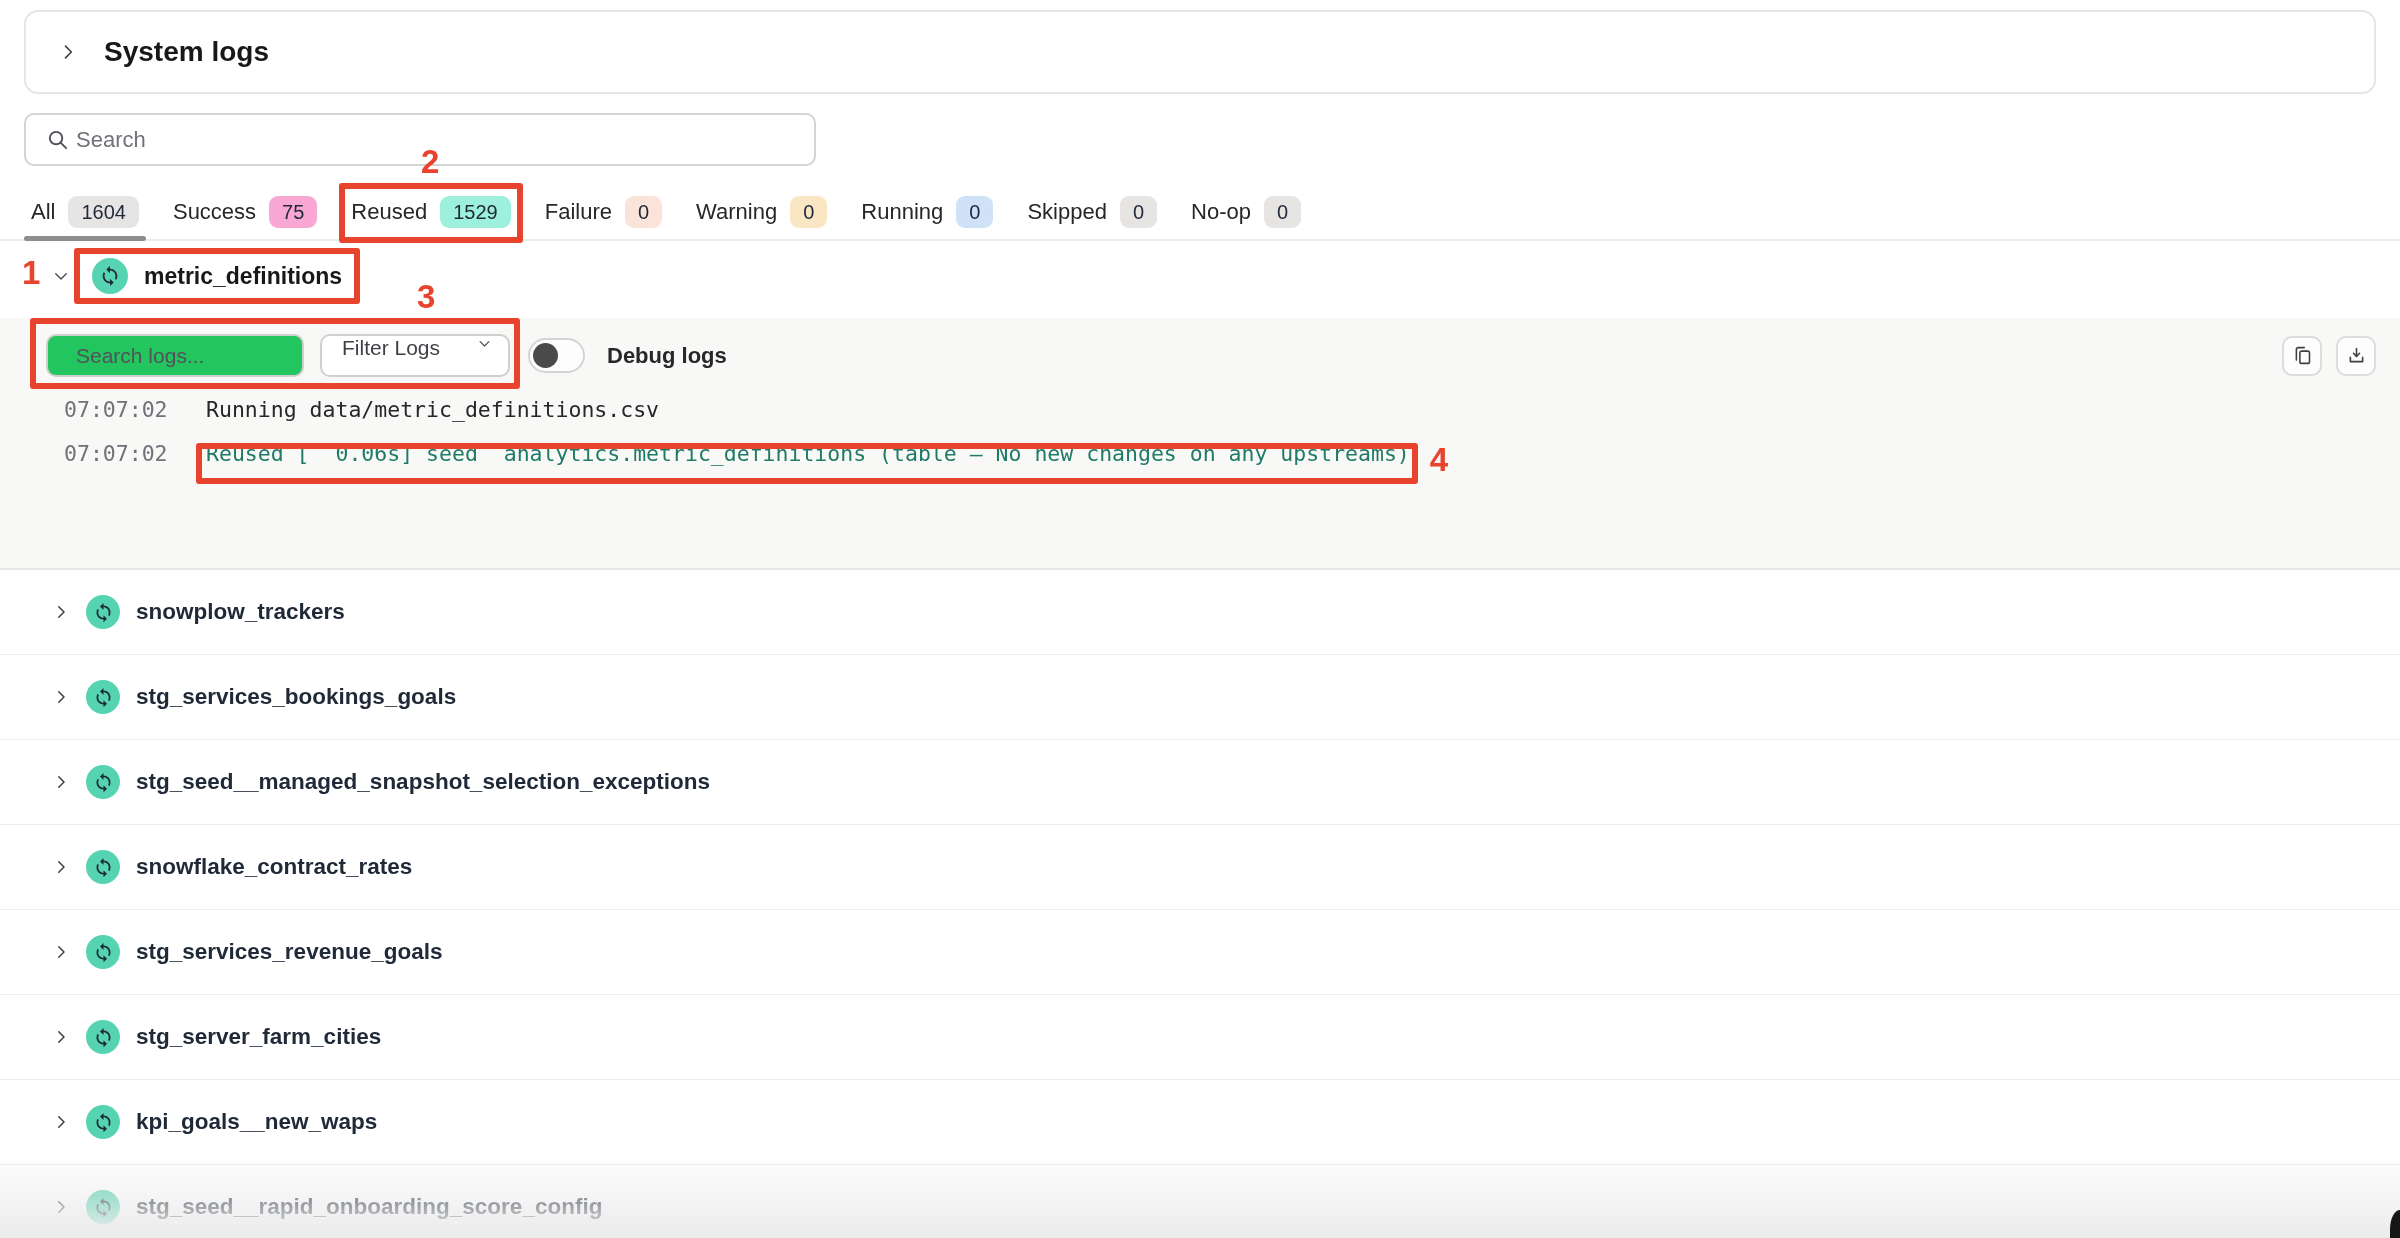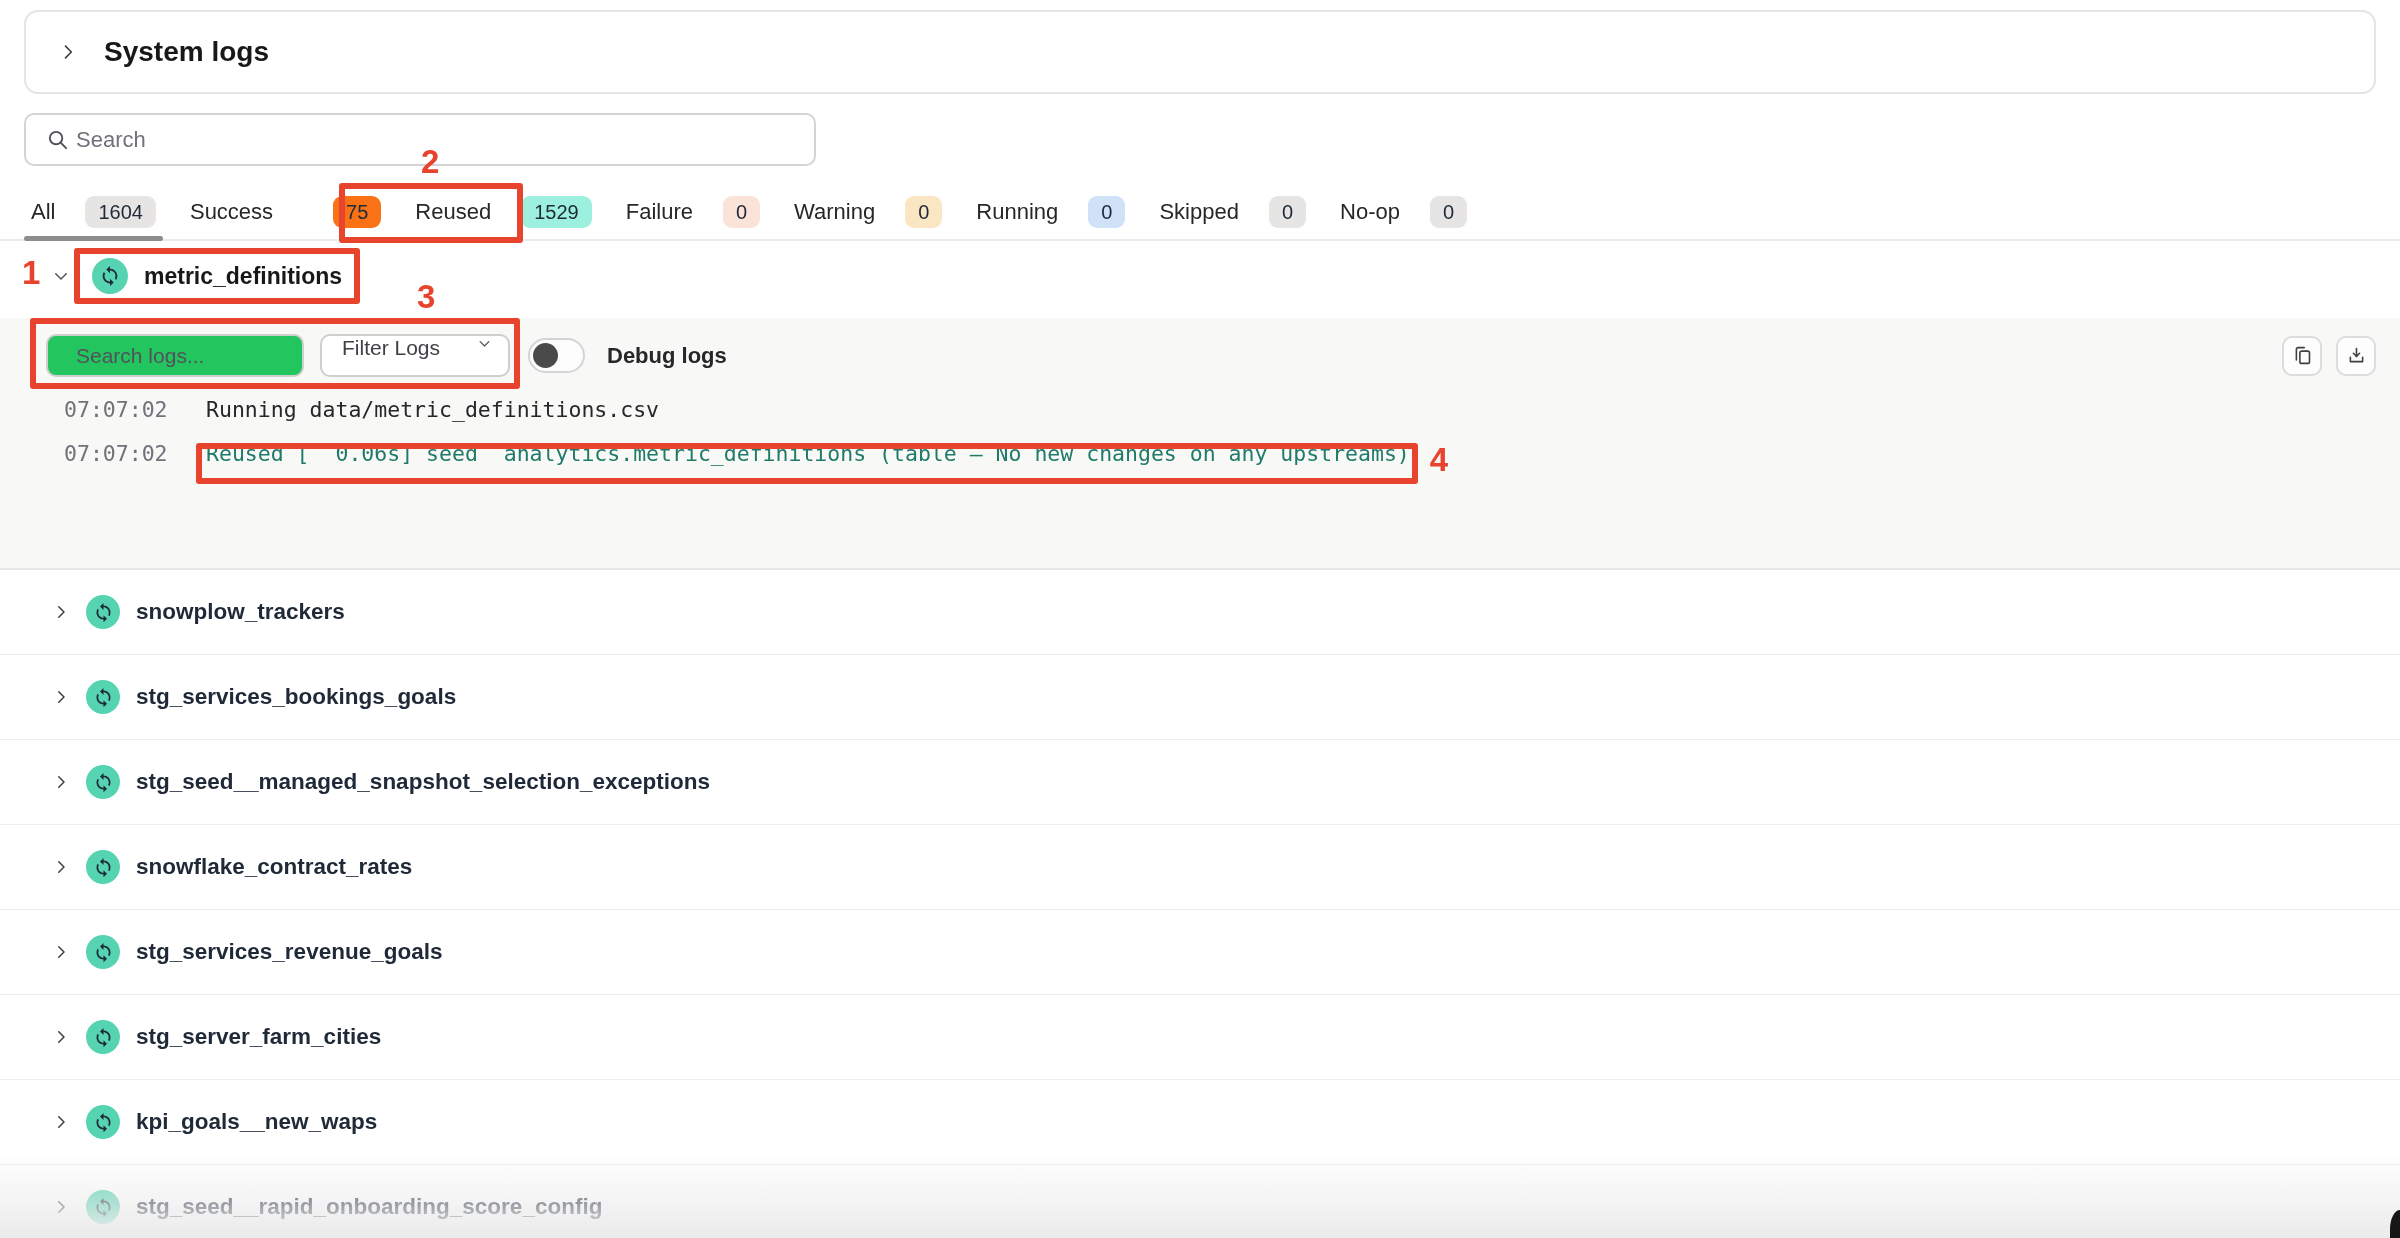--- a/index.html
+++ b/index.html
@@ -42,21 +42,21 @@
 
   
   .tabbar{
     margin-top:19px; height:56px;
     padding:0 0 0 31px;
     display:flex; align-items:center;
     border-bottom:2px solid #ebebeb;
   }
   .tab{
     position:relative; height:100%;
-    display:flex; align-items:center; gap:30px;
+    display:flex; align-items:center; gap:13px;
     margin-right:34px; font-size:22px; color:#27272a; cursor:pointer;justify-content:space-between;
   }
   .tab .tab-underline{ display:none; }
   .tab.active .tab-underline{
     display:block; position:absolute; left:-7px; right:-7px; bottom:-2px;
     height:5px; background:#8d8d8d; border-radius:3px;
   }
   .badge{
     padding:4px 13px; border-radius:9px;
     font-size:20px; color:#1f2937; line-height:1.2;
@@ -175,21 +175,21 @@
 
 <div class="tabbar">
   <div class="tab active">
     <span class="tab-label">All</span>
     <span class="badge" style="background: rgb(231, 229, 228);">1604</span>
     <span class="tab-underline"></span>
   </div>
 
   <div class="tab">
     <span class="tab-label">Success</span>
-    <span class="badge" style="background: #f97316; margin-left: 30px;">75</span>
+    <span class="badge" style="background: #f9a8d4;">75</span>
 
   </div>
 
   <div class="tab">
     <span class="tab-label">Reused</span>
     <span class="badge" style="background: rgb(157, 240, 222);">1529</span>
 
   </div>
 
   <div class="tab">

